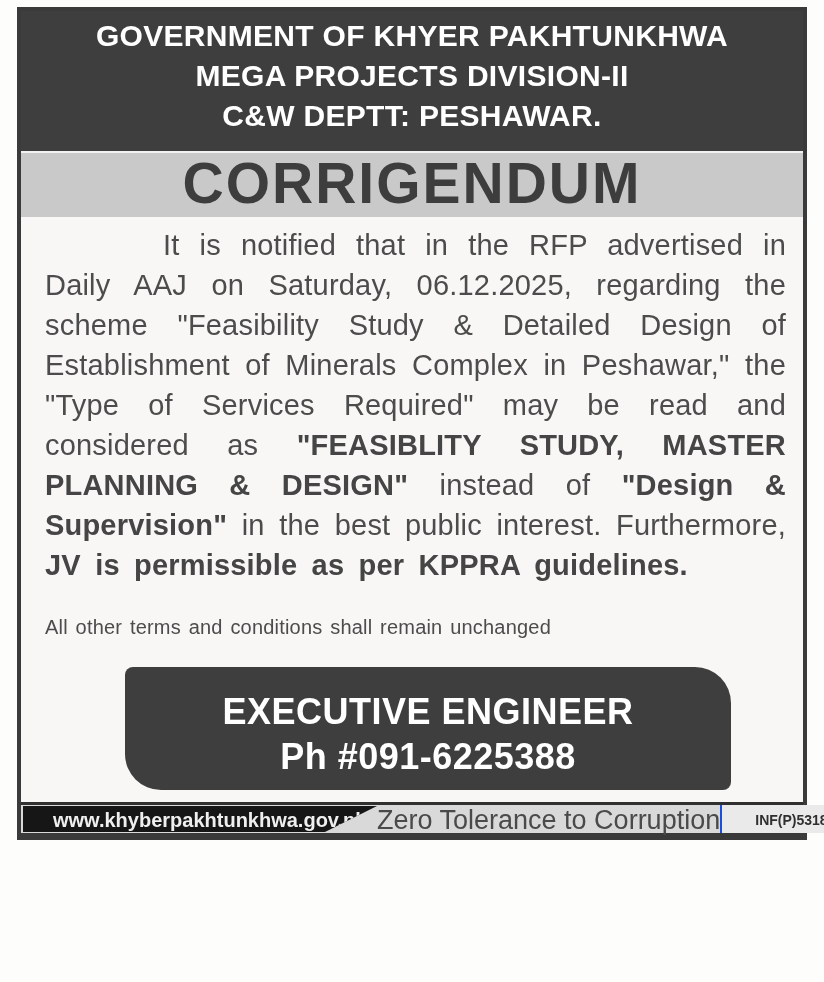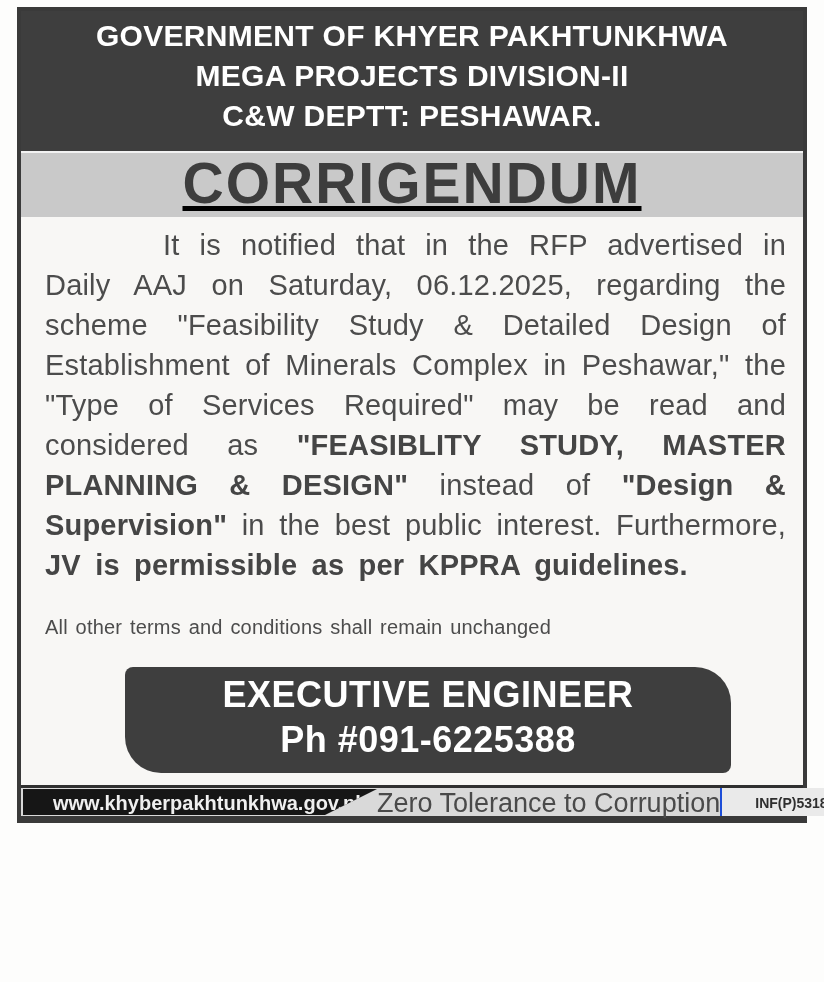--- a/index.html
+++ b/index.html
@@ -35,21 +35,20 @@
     line-height: 40px;
     letter-spacing: 0.3px;
   }
 
   
   .title-band {
     background: #c9c9c9;
     border-top: 2px solid #f2f2f2;
     text-align: center;
     padding: 0 0 4px;
-    text-decoration: underline;
   }
   .title-band .title {
     font-size: 57px;
     font-weight: bold;
     letter-spacing: 2px;
     line-height: 60px;
     color: #3d3d3d;
   }
 
   
@@ -76,21 +75,21 @@
 
   
   .sig-box {
     width: 606px;
     margin: 20px auto 12px;
     transform: translateX(16px);
     background: #3e3e3e;
     color: #ffffff;
     text-align: center;
     border-radius: 8px 36px 8px 36px;
-    padding: 5px 0 11px;
+    padding: 22px 0 11px;
   }
   .sig-box .sig-line {
     font-size: 36px;
     font-weight: bold;
     line-height: 45px;
     letter-spacing: 0.5px;
   }
 
   
   .footer {

